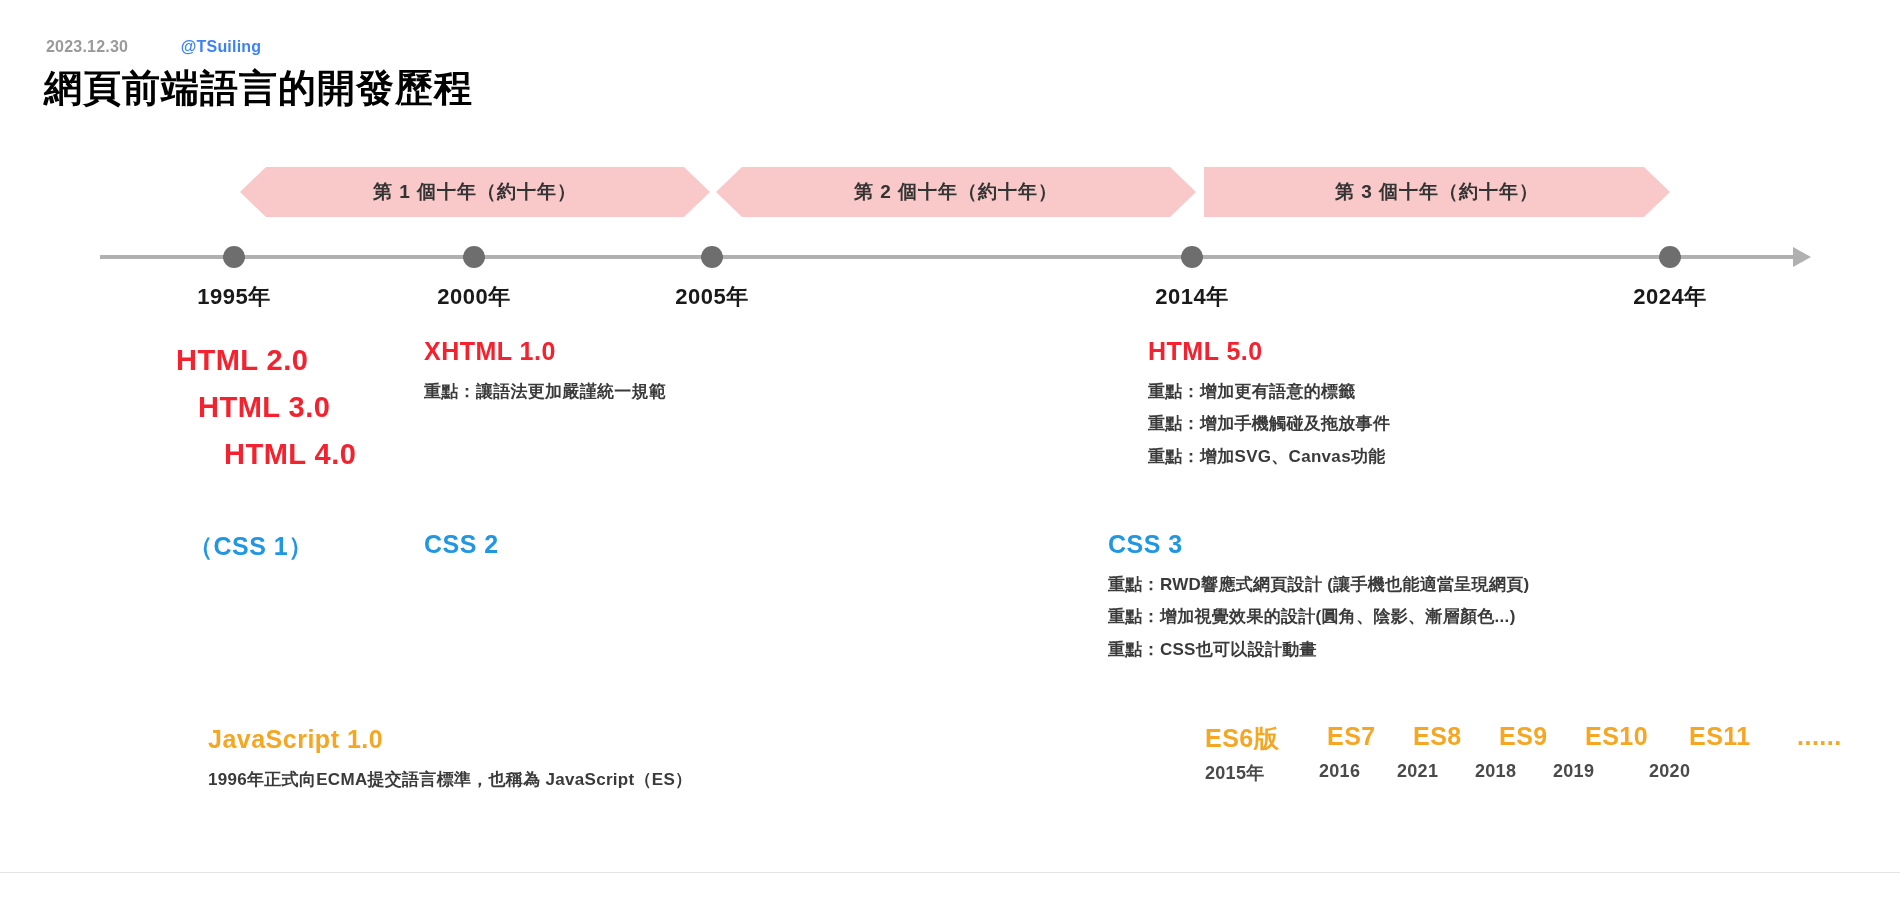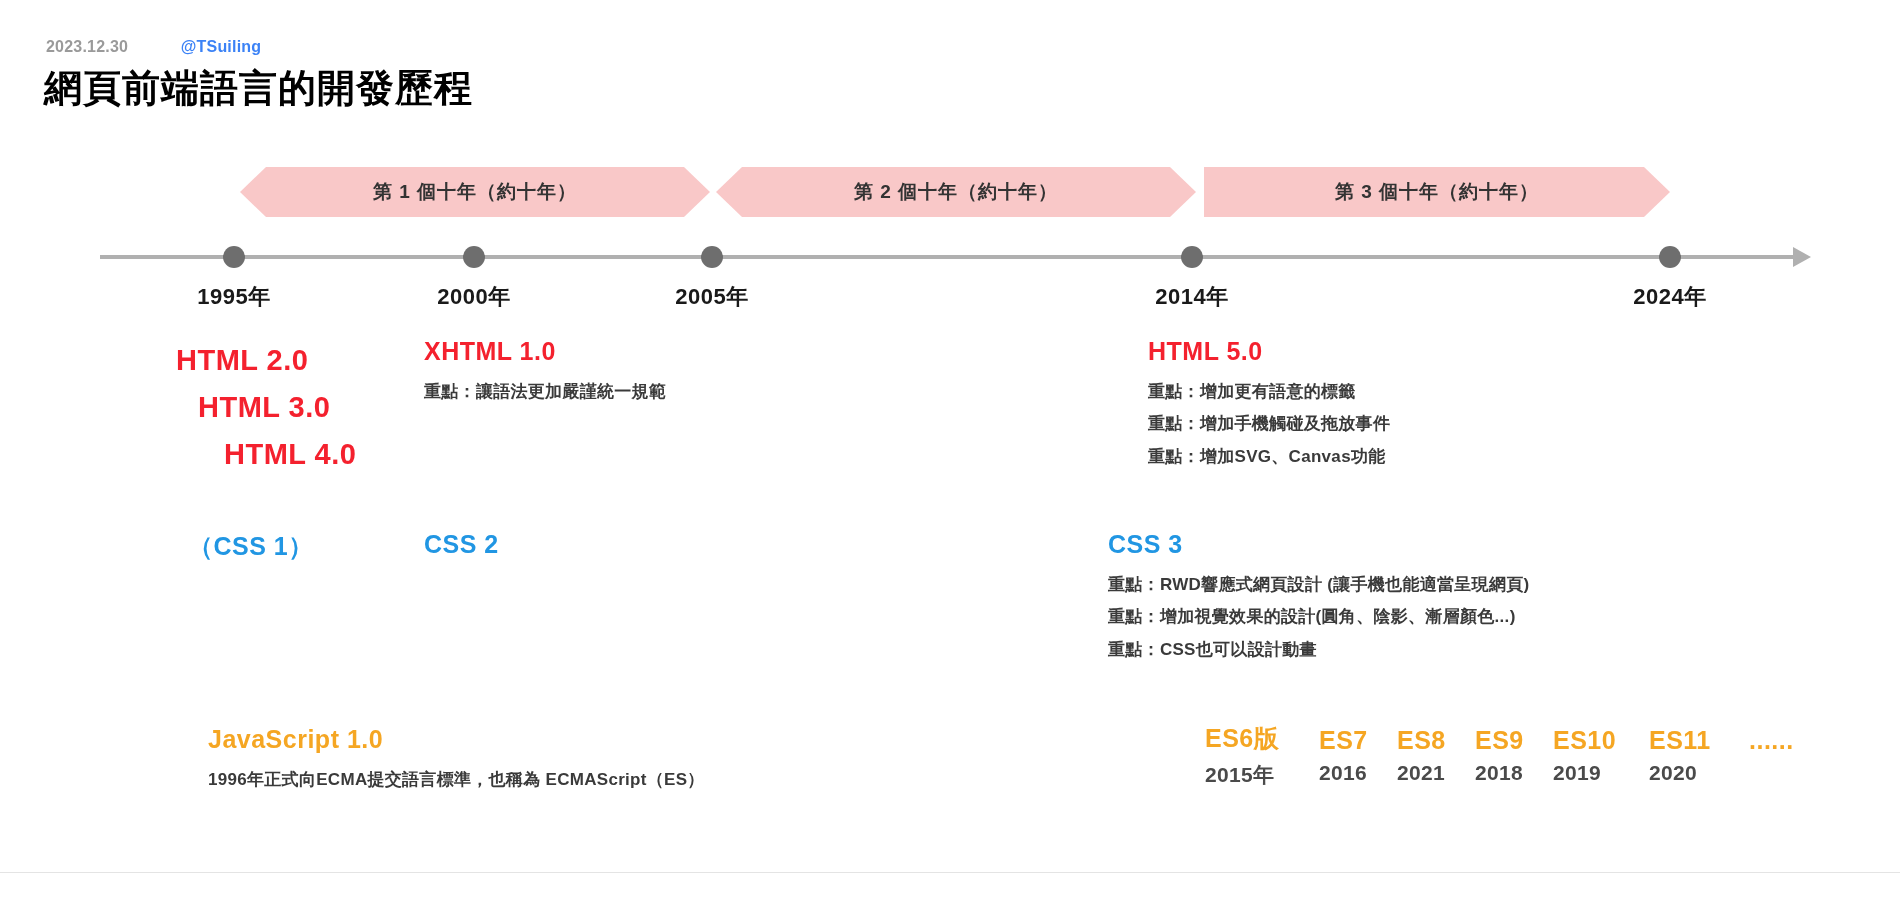--- a/index.html
+++ b/index.html
@@ -77,28 +77,28 @@
 
   .stackline {
     font-size: 29px; font-weight: bold; color: #f4212e;
     letter-spacing: .5px; white-space: nowrap; line-height: 1.62;
   }
   .stack { text-align: left; }
   .stack .i1 { padding-left: 0; }
   .stack .i2 { padding-left: 22px; }
   .stack .i3 { padding-left: 48px; }
 
-  .es-row { display: flex; align-items: flex-end; gap: 0; }
+  .es-row { display: flex; align-items: flex-start; gap: 8px; }
   .es-row .es {
     font-size: 25px; font-weight: bold; color: #f5a623;
     letter-spacing: .5px; white-space: nowrap;
   }
   .yr-row { display: flex; gap: 0; margin-top: 6px; }
   .yr-row .yr {
-    font-size: 21px; font-weight: bold; color: #4a4a4a;
+    font-size: 18px; font-weight: bold; color: #4a4a4a;
     letter-spacing: .3px; white-space: nowrap;
   }
 
   
   .footrule { position: absolute; left: 0; top: 872px; width: 1900px; height: 1px; background: #e4e4e4; }
 </style>
 </head>
 <body>
 
 <div class="page">
@@ -167,21 +167,21 @@
 
   <div class="blk" style="left:1108px; top:530px;">
     <div class="head blue">CSS 3</div>
     <div class="line">重點：RWD響應式網頁設計 (讓手機也能適當呈現網頁)</div>
     <div class="line">重點：增加視覺效果的設計(圓角、陰影、漸層顏色...)</div>
     <div class="line">重點：CSS也可以設計動畫</div>
   </div>
 
   <div class="blk" style="left:208px; top:725px;">
     <div class="head orange">JavaScript 1.0</div>
-    <div class="line">1996年正式向ECMA提交語言標準，也稱為 ECMAScript（ES）</div>
+    <div class="line">1996年正式向ECMA提交語言標準，也稱為 JavaScript（ES）</div>
   </div>
 
   <div class="blk" style="left:1205px; top:722px;">
     <div class="es-row">
       <div class="es" style="width:114px;">ES6版</div>
       <div class="es" style="width:78px;">ES7</div>
       <div class="es" style="width:78px;">ES8</div>
       <div class="es" style="width:78px;">ES9</div>
       <div class="es" style="width:96px;">ES10</div>
       <div class="es" style="width:100px;">ES11</div>

